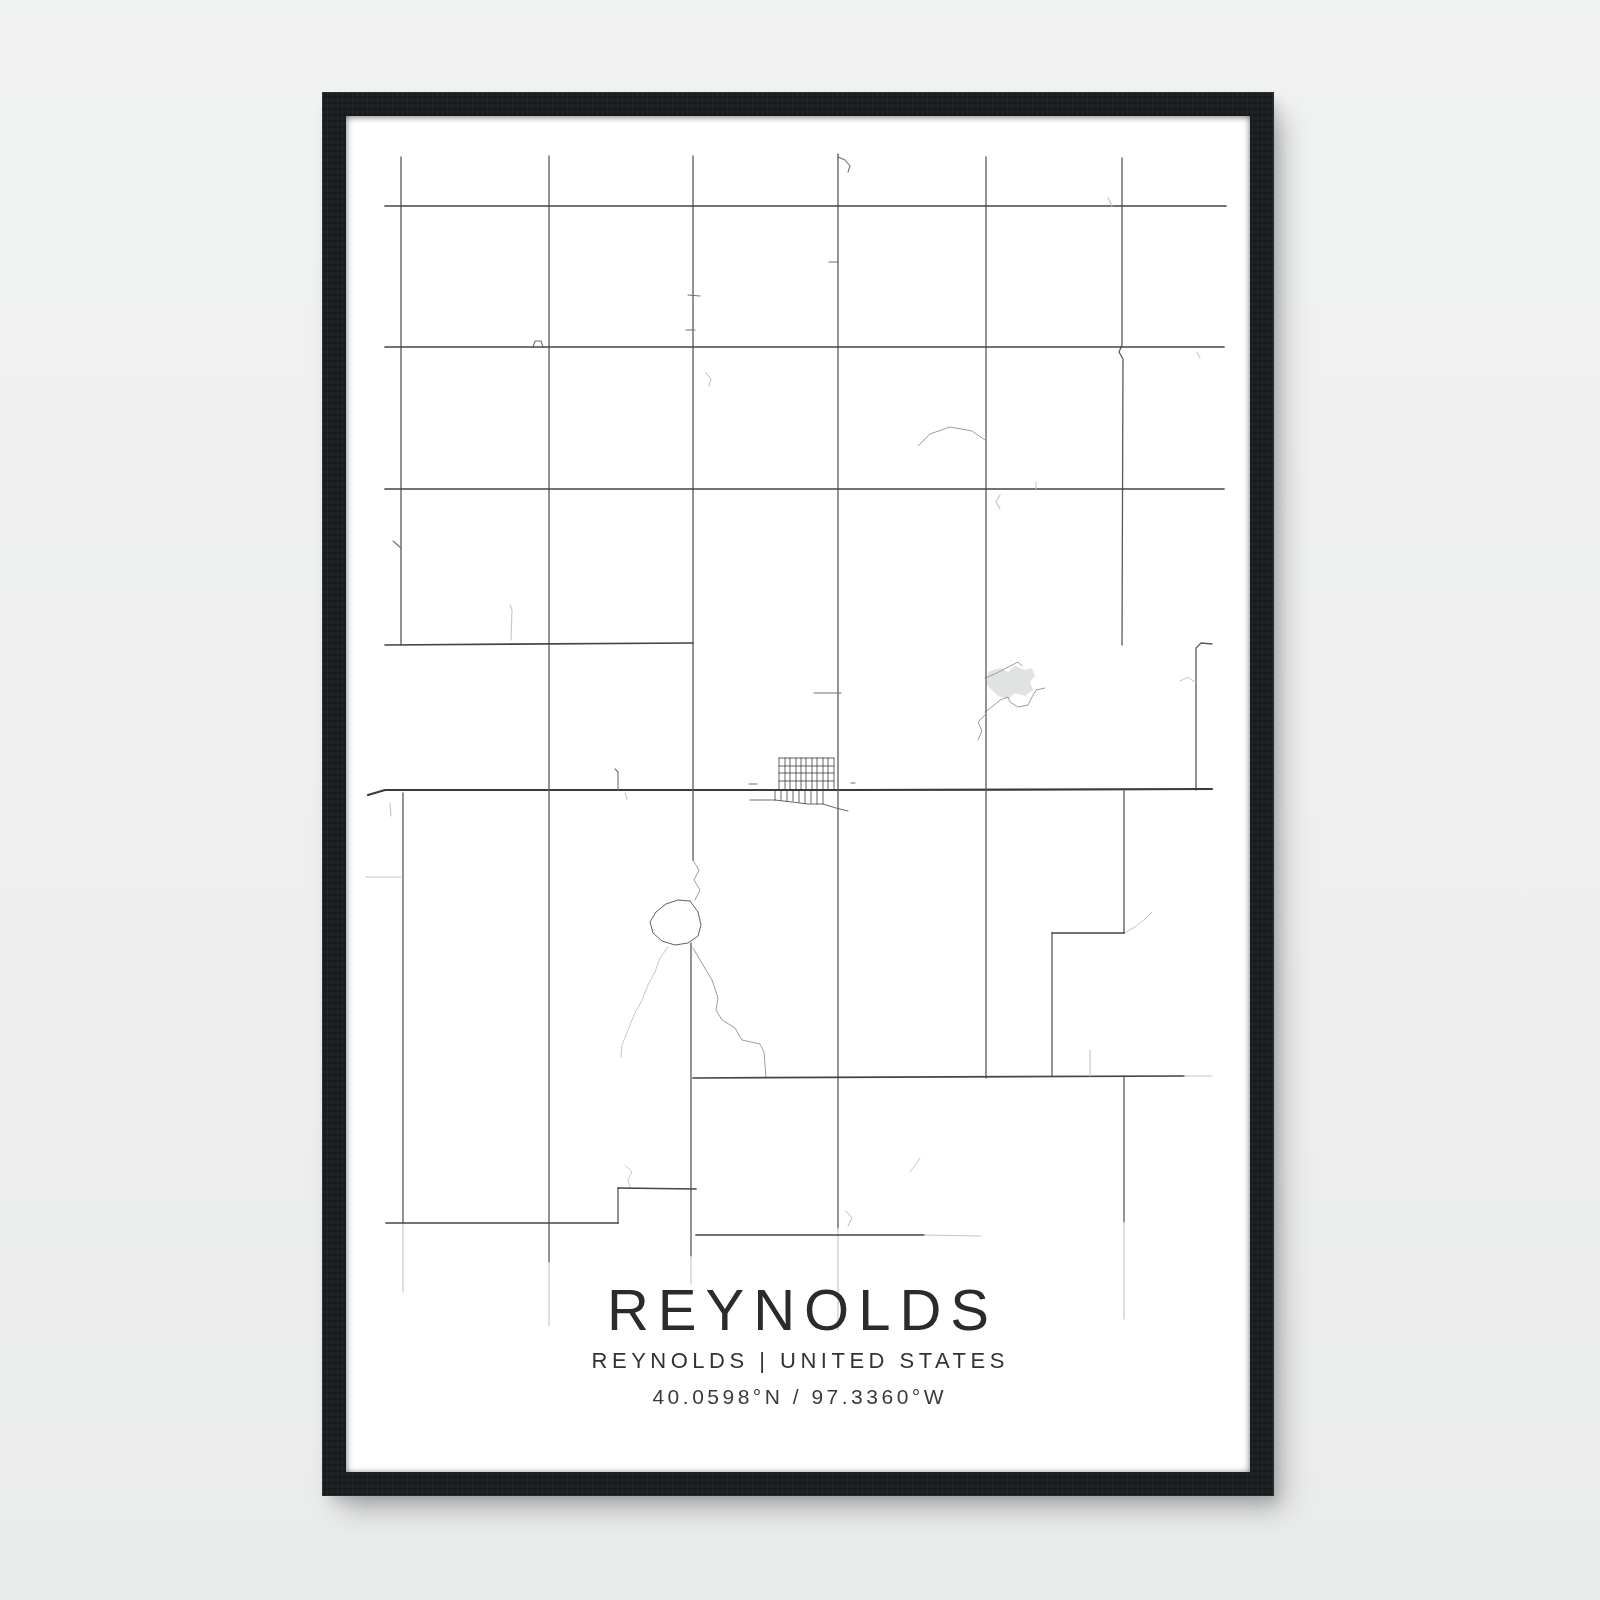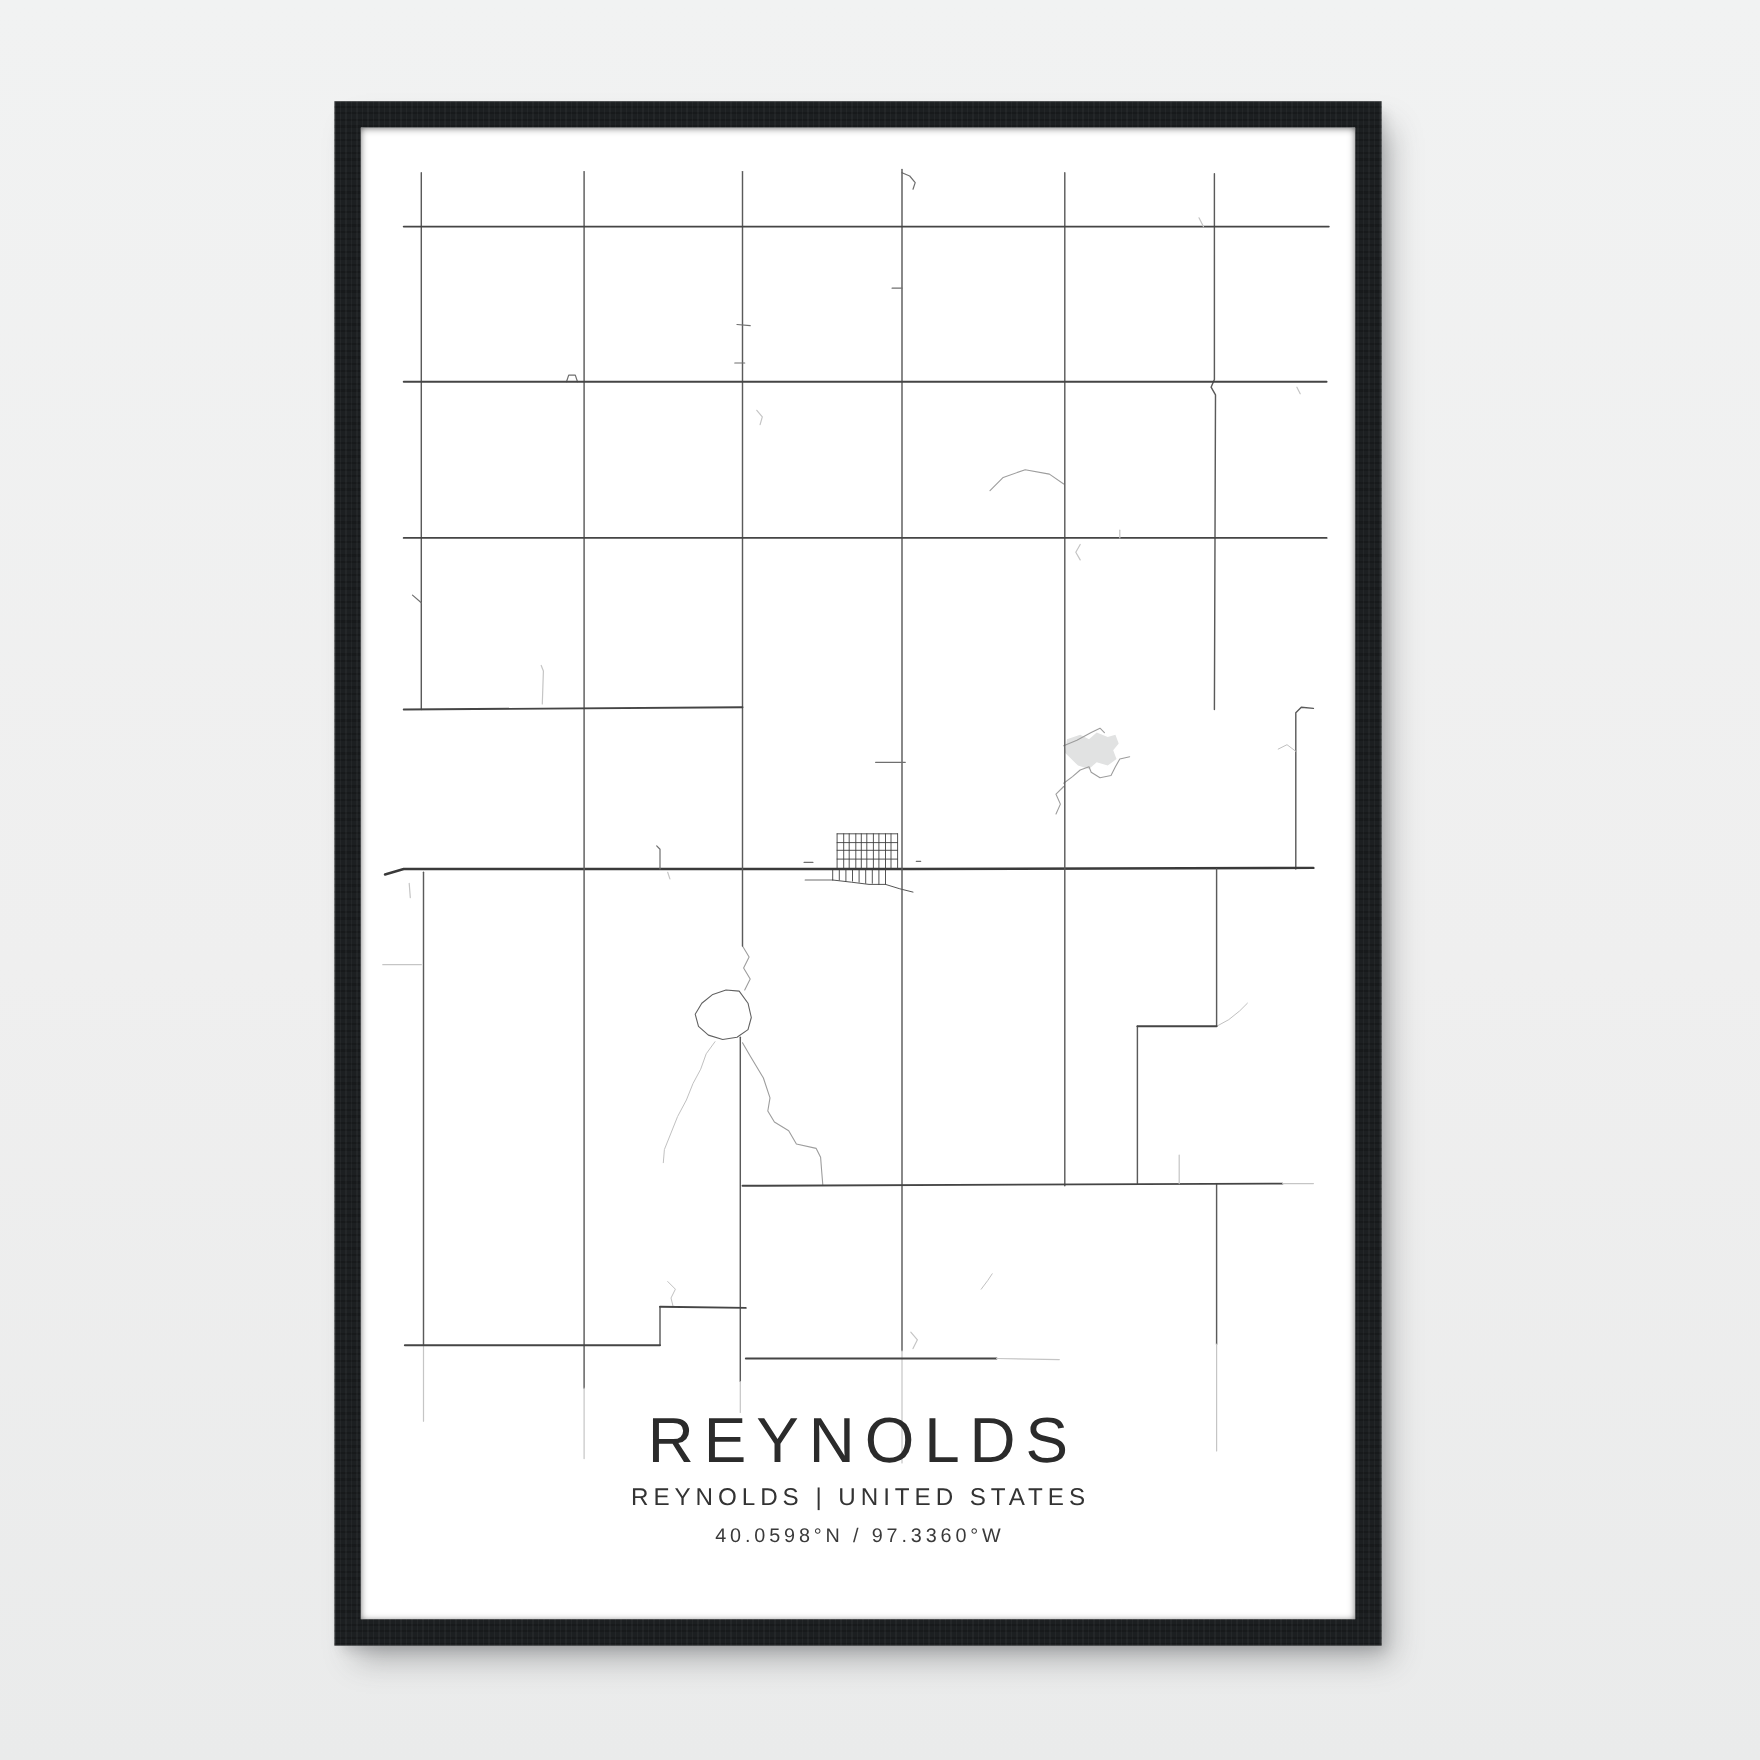--- a/index.html
+++ b/index.html
@@ -7,21 +7,21 @@
     width:1600px;height:1600px;
     font-family:"Liberation Sans", sans-serif;
     background:#f0f1f1;
     overflow:hidden;
   }
   .scene{
     position:relative;width:1600px;height:1600px;
     background:linear-gradient(180deg,#f1f2f2 0%,#efefef 55%,#eaebeb 100%);
   }
   .frame{
-    position:absolute;left:304px;top:92px;width:952px;height:1404px;
+    position:absolute;left:322px;top:92px;width:952px;height:1404px;
     background:
       repeating-linear-gradient(90deg, rgba(255,255,255,0.035) 0 1px, rgba(0,0,0,0) 1px 5px),
       repeating-linear-gradient(0deg, rgba(0,0,0,0.18) 0 2px, rgba(0,0,0,0) 2px 6px),
       #1c1f21;
     box-shadow:
       14px 18px 26px -6px rgba(70,74,76,0.38),
       5px 7px 10px -2px rgba(70,74,76,0.18);
   }
   .frame::before{
     content:"";position:absolute;inset:0;
@@ -52,21 +52,21 @@
   .text-block{position:absolute;left:0;width:100%;text-align:center;color:#2e2e2e;}
   .poster-title{
     top:1163px;font-size:58px;line-height:62px;font-weight:300;
     letter-spacing:9px;text-indent:9px;color:#2b2b2b;
   }
   .poster-subtitle{
     top:1232px;font-size:22px;line-height:26px;font-weight:300;
     letter-spacing:4.5px;text-indent:4.5px;color:#333333;
   }
   .poster-coords{
-    top:1268px;font-size:18px;line-height:25px;font-weight:300;
+    top:1268px;font-size:21px;line-height:25px;font-weight:300;
     letter-spacing:3.5px;text-indent:3.5px;color:#3a3a3a;
   }
 </style>
 </head>
 <body>
 
 <div class="scene">
   <div class="frame">
     <div class="poster">
       <svg class="map-svg" id="city-map" viewBox="0 0 904 1356" preserveAspectRatio="none" xmlns="http://www.w3.org/2000/svg">

